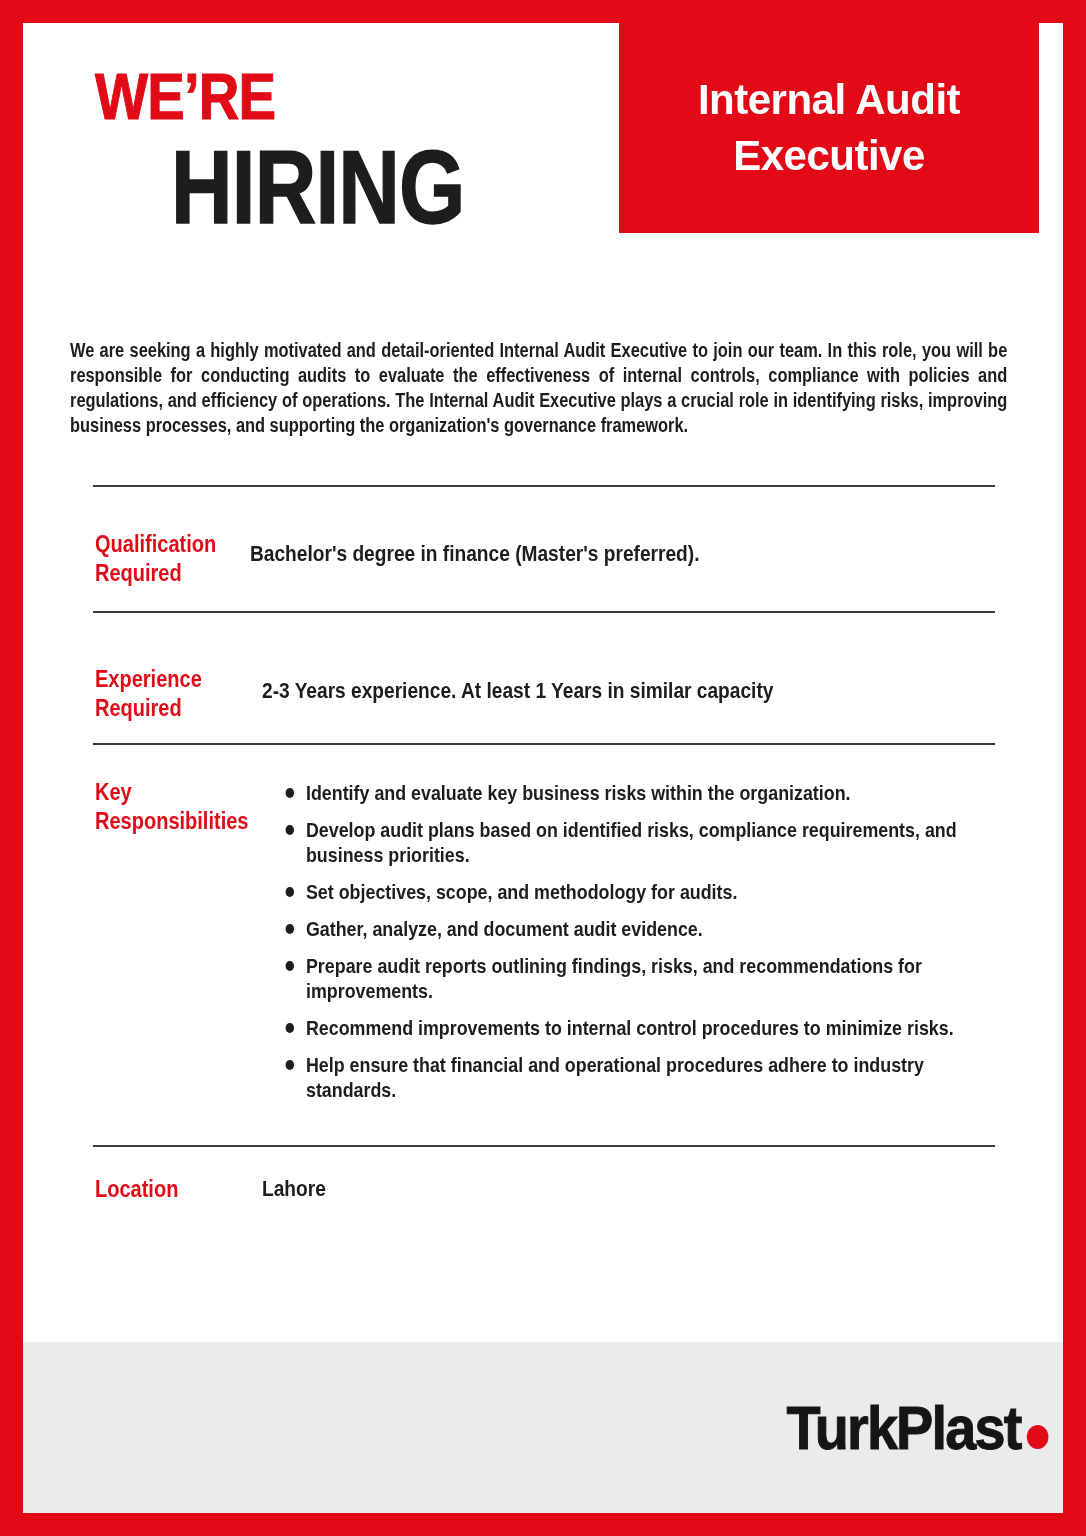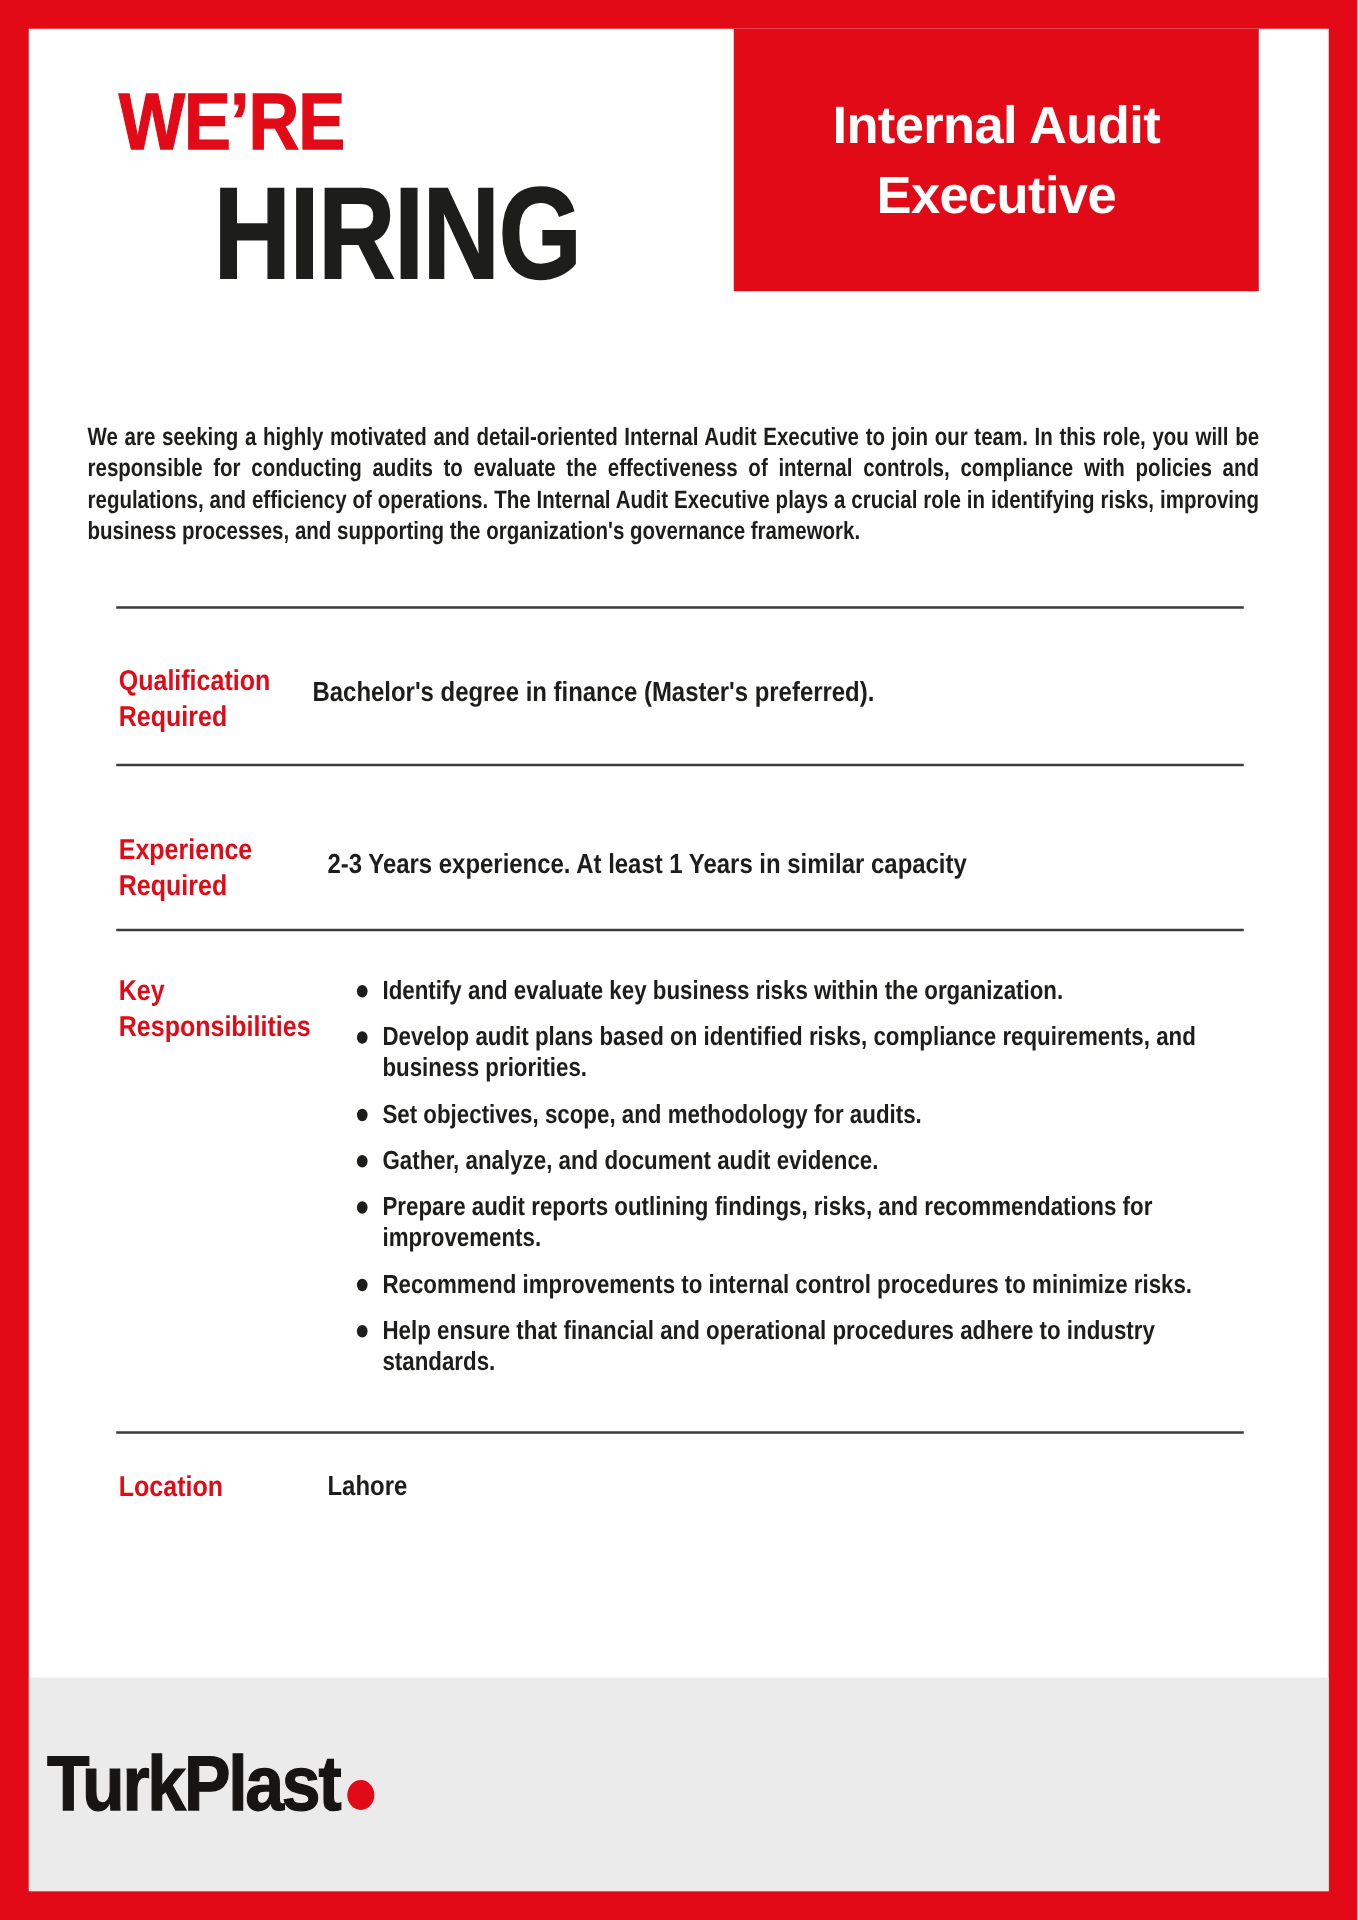--- a/index.html
+++ b/index.html
@@ -13,21 +13,21 @@
   body{font-family:"Liberation Sans","DejaVu Sans",sans-serif;color:var(--black);}
   .page{
     position:relative;
     width:1086px;height:1536px;
     border:23px solid var(--red);
     background:#fff;
     overflow:hidden;
   }
   
   .title-box{
-    position:absolute;left:564px;top:0;
+    position:absolute;left:596px;top:0;
     width:420px;height:210px;
     background:var(--red);
     display:flex;align-items:center;justify-content:center;
     text-align:center;
   }
   .title-box .title-text{
     color:#fff;font-size:42px;font-weight:700;line-height:56px;
     letter-spacing:-0.5px;
     padding:0 20px;
   }
@@ -115,21 +115,21 @@
     transform:translateX(-50%) scaleX(0.9);
     text-align:center;color:#fff;
   }
   .cta-line{font-size:23px;font-weight:700;line-height:30px;}
   .cta-email{font-size:29px;font-weight:700;line-height:36px;letter-spacing:-0.5px;}
   
   .footer{
     position:absolute;left:0;top:1319px;
     width:1040px;height:171px;
     background:var(--gray);
-    display:flex;align-items:center;justify-content:flex-start;
+    display:flex;align-items:center;justify-content:flex-end;
   }
   .logo{
     display:flex;align-items:baseline;
     transform:scaleX(0.9);transform-origin:center;
   }
   .logo-text{
     font-size:62px;font-weight:700;letter-spacing:-2px;
     color:#171513;
     -webkit-text-stroke:1px #171513;
   }

